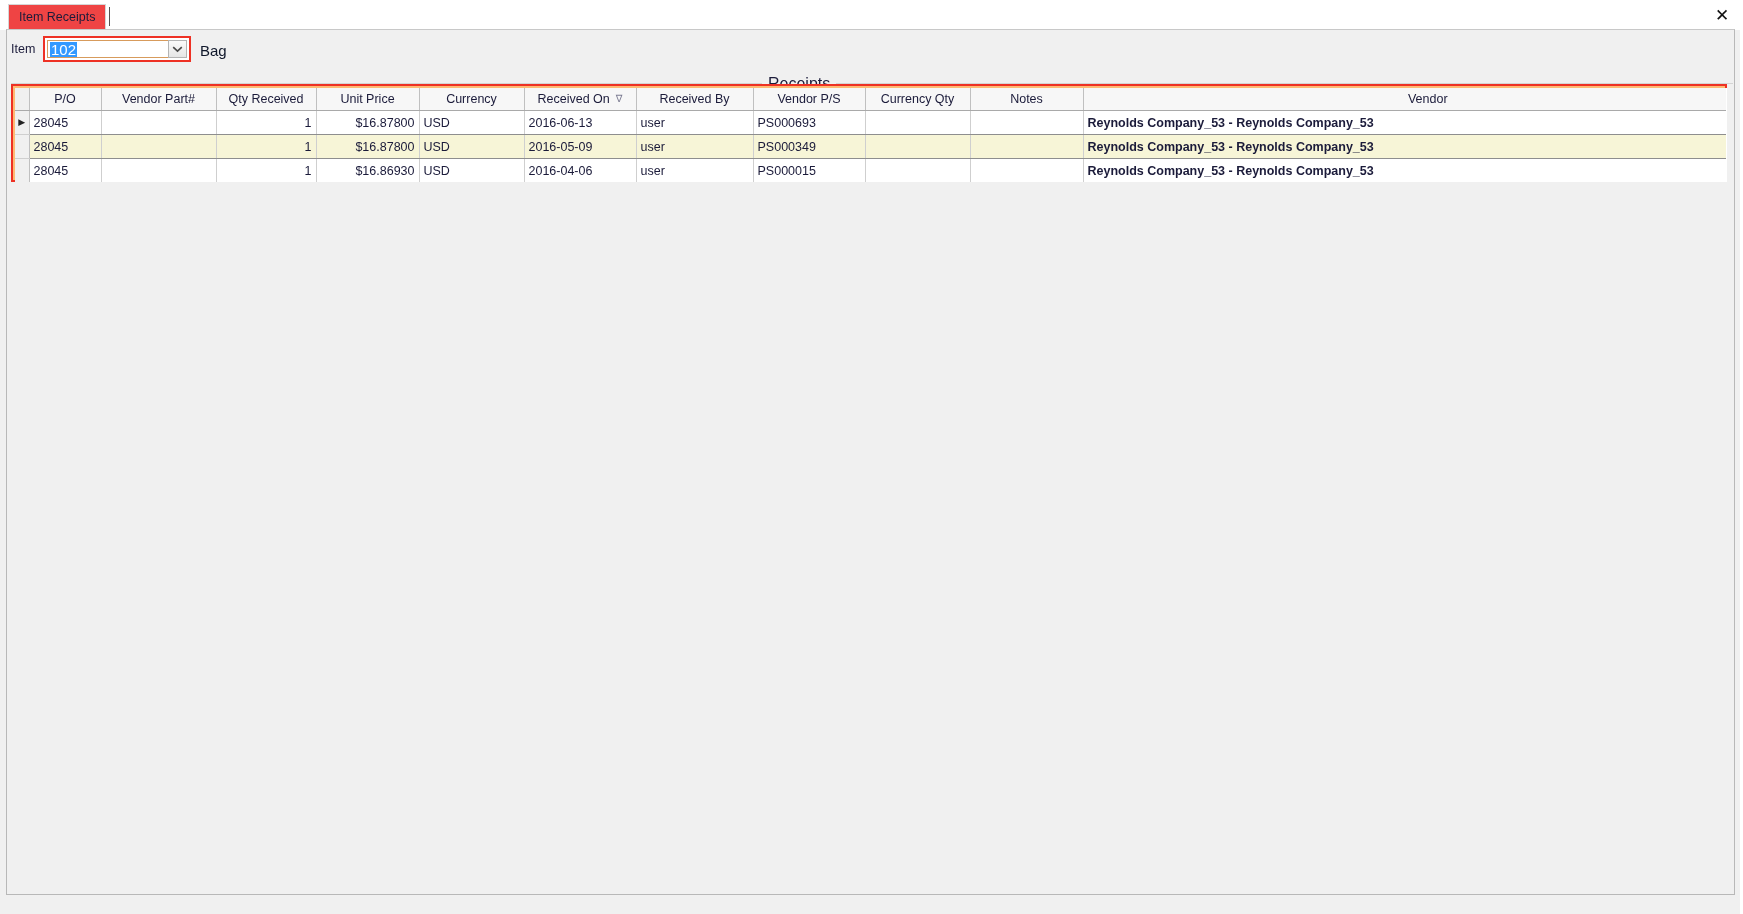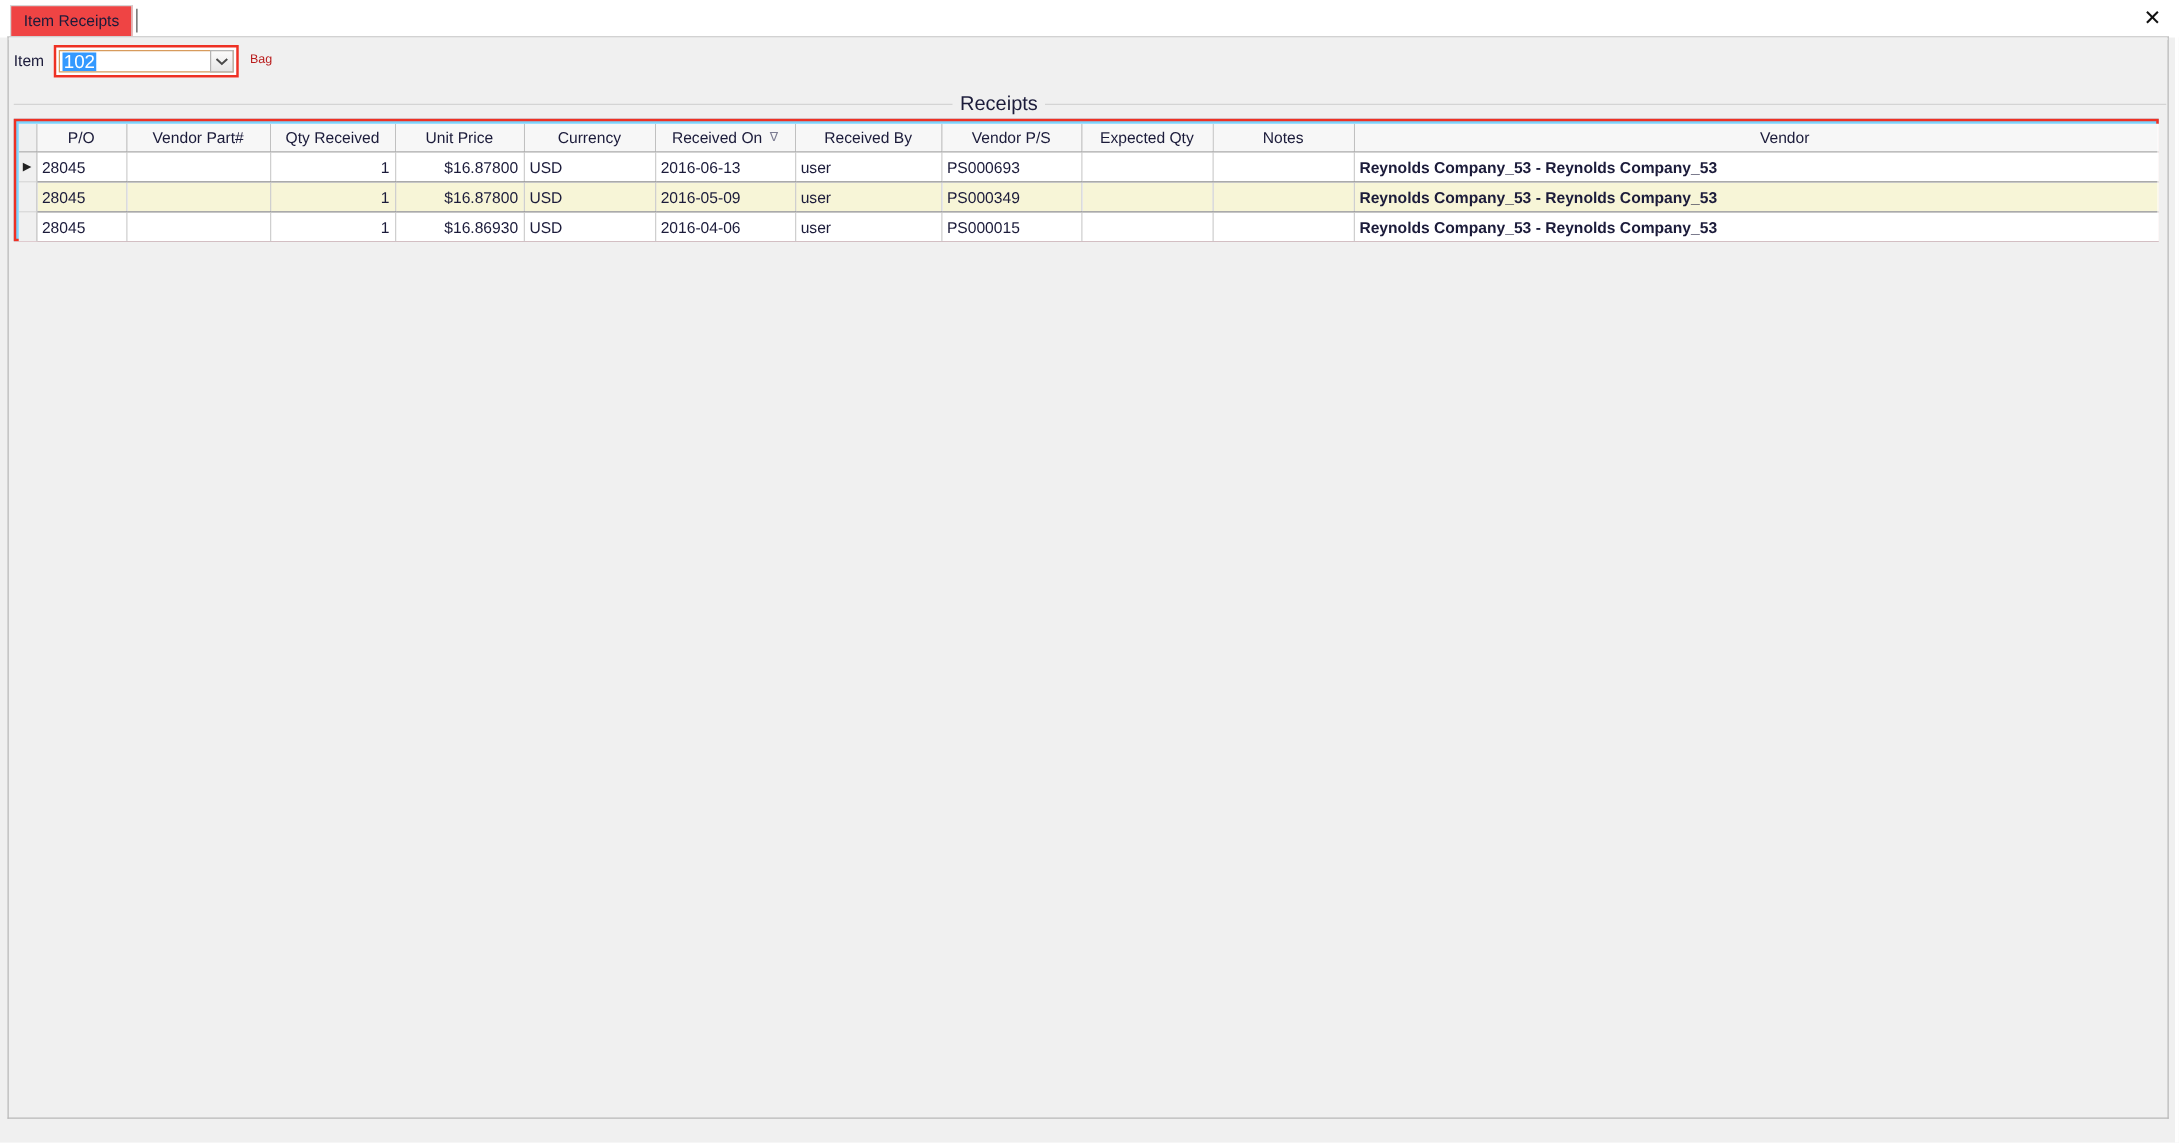--- a/index.html
+++ b/index.html
@@ -145,22 +145,22 @@
     box-sizing: border-box;
     display: flex;
     align-items: center;
     justify-content: center;
     cursor: pointer;
   }
   .combo-btn svg { display: block; }
   .item-desc {
     position: absolute;
     left: 200px; top: 42px;
-    font-size: 10px;
-    color: #b91c1c;
+    font-size: 15px;
+    color: #0f172a;
   }
 
   
   .groupbox {
     position: absolute;
     left: 11px; top: 83px;
     width: 1722px; height: 112px;
   }
   .group-line {
     position: absolute;
@@ -173,25 +173,25 @@
     left: 751px; top: -8px;
     background: #f0f0f0;
     padding: 0 6px;
     font-size: 16px;
     color: #1b1b3a;
   }
 
   
   .gridhl {
     position: absolute;
-    left: 11px; top: 95px;
+    left: 11px; top: 84px;
     width: 1716px; height: 98px;
     border: 2px solid #ee3124;
     box-sizing: border-box;
-    background: #7dd3fc;
+    background: #fdba74;
   }
   .grid {
     position: absolute;
     left: 2px; top: 2px;
     width: 1712px; height: 94px;
     background: #ffffff;
     overflow: hidden;
   }
   table.dgv {
     border-collapse: collapse;
@@ -325,21 +325,21 @@
           <tr>
             <th class="rowhdr"></th>
           <th><span>P/O</span></th>
               <th><span>Vendor Part#</span></th>
               <th><span>Qty Received</span></th>
               <th><span>Unit Price</span></th>
               <th><span>Currency</span></th>
               <th><span>Received On</span><span class="sortglyph">∇</span></th>
               <th><span>Received By</span></th>
               <th><span>Vendor P/S</span></th>
-              <th><span>Expected Qty</span></th>
+              <th><span>Currency Qty</span></th>
               <th><span>Notes</span></th>
               <th class="last"><span>Vendor</span></th>
             </tr>
         </thead>
         <tbody id="dgv-body">
             <tr class="normal">
               <td class="rowhdr"><span class="rowptr">▶</span></td>
               <td class=""><span>28045</span></td>
               <td class=""><span></span></td>
               <td class="num"><span>1</span></td>

